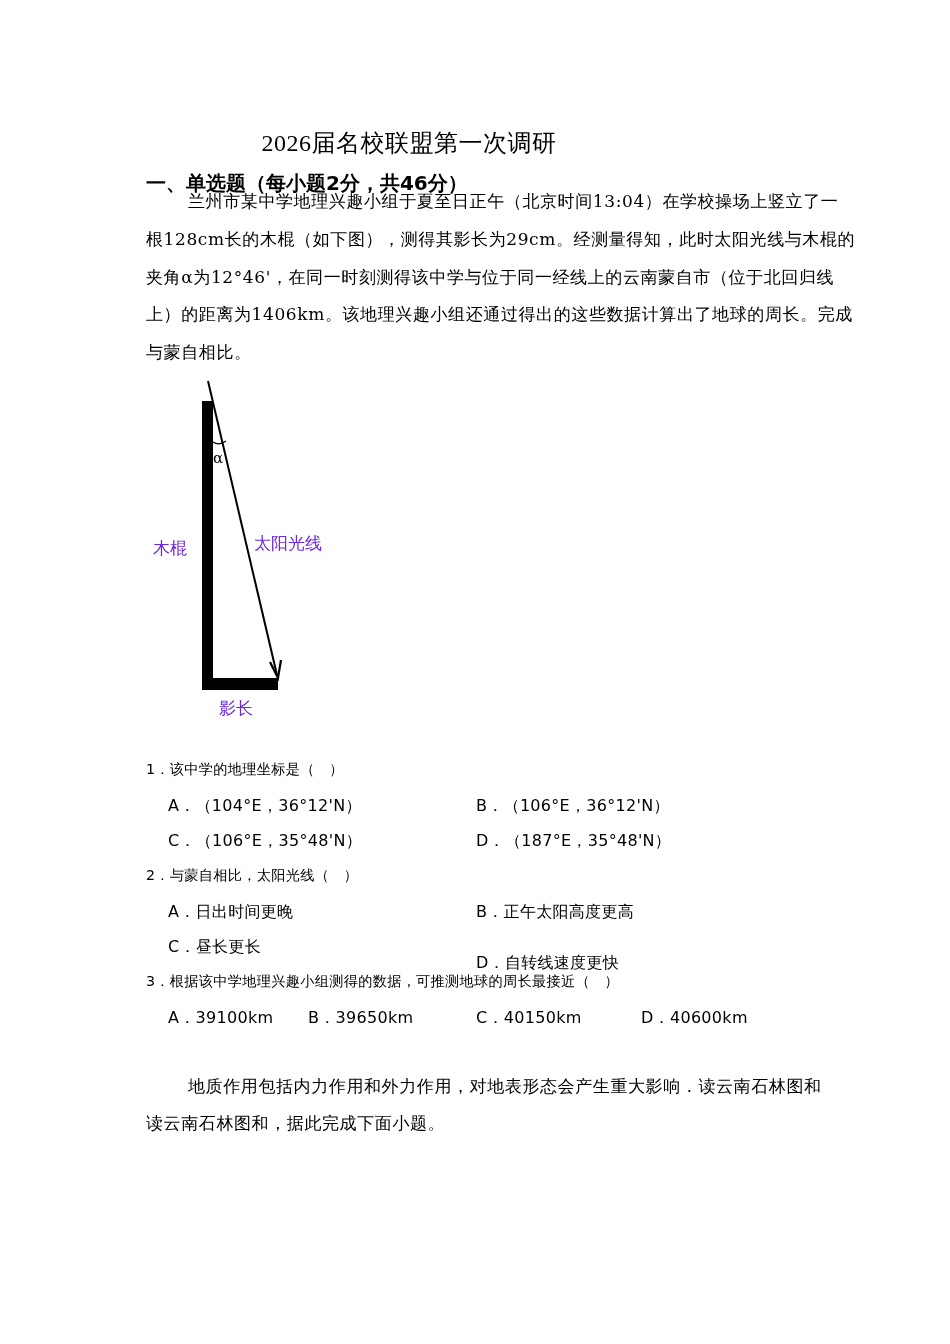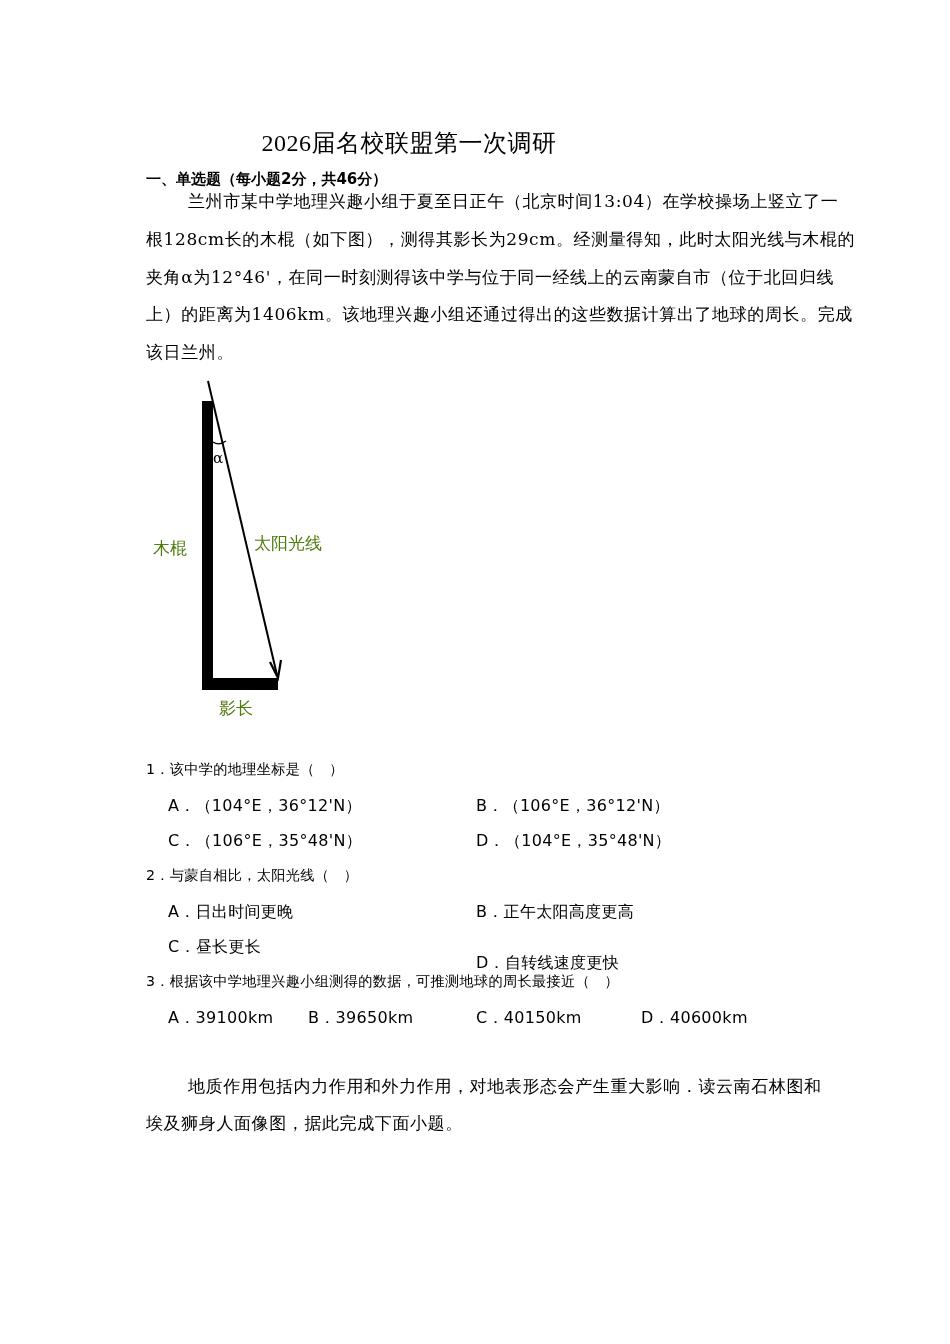--- a/index.html
+++ b/index.html
@@ -8,46 +8,46 @@
     font-family: "DejaVu Serif", "Liberation Serif", serif;
     color: #000;
   }
   .abs { position: absolute; white-space: nowrap; }
   .title {
     left: 0; width: 818px; top: 127px; text-align: center;
     font-size: 24px; letter-spacing: 0.5px;
     font-family: "Liberation Serif", "DejaVu Serif", serif;
   }
   .section {
-    left: 146px; top: 170px; font-size: 15px; font-weight: bold;
+    left: 146px; top: 170px; font-size: 20px; font-weight: bold;
     font-family: "DejaVu Sans", sans-serif;
   }
   .para {
     font-size: 17px; line-height: 37.5px;
     font-family: "DejaVu Serif", "Liberation Serif", serif;
     letter-spacing: 0.6px;
   }
   .q { font-size: 14.2px; font-family: "DejaVu Sans", sans-serif; letter-spacing: 0.3px; }
   .opt { font-size: 16px; font-family: "DejaVu Sans", sans-serif; letter-spacing: 0.3px; }
-  .lbl { font-size: 17px; font-family: "DejaVu Sans", sans-serif; color: #4d7c0f; }
+  .lbl { font-size: 17px; font-family: "DejaVu Sans", sans-serif; color: #6d28d9; }
   svg.diagram { position: absolute; left: 140px; top: 370px; }
 </style>
 </head>
 <body>
 
 <div class="abs title">2026届名校联盟第一次调研</div>
 
 <div class="abs section">一、单选题（每小题2分，共46分）</div>
 
 <div>
   <div class="abs para" style="left:188px; top:183px;">兰州市某中学地理兴趣小组于夏至日正午（北京时间13:04）在学校操场上竖立了一</div>
   <div class="abs para" style="left:146px; top:221px;">根128cm长的木棍（如下图），测得其影长为29cm。经测量得知，此时太阳光线与木棍的</div>
   <div class="abs para" style="left:146px; top:259px;">夹角α为12°46'，在同一时刻测得该中学与位于同一经线上的云南蒙自市（位于北回归线</div>
   <div class="abs para" style="left:146px; top:296px;">上）的距离为1406km。该地理兴趣小组还通过得出的这些数据计算出了地球的周长。完成</div>
-  <div class="abs para" style="left:146px; top:334px;">该日兰州。</div>
+  <div class="abs para" style="left:146px; top:334px;">与蒙自相比。</div>
 </div>
 
 <svg class="diagram" width="220" height="360" viewBox="0 0 220 360">
   <defs>
     <marker id="arrowhead" markerWidth="10" markerHeight="12" refX="5" refY="10" orient="auto" markerUnits="userSpaceOnUse">
       <path d="M0,0 L5,10 L10,0" fill="none" stroke="#000" stroke-width="2"></path>
     </marker>
   </defs>
 
   <rect x="62" y="31" width="11" height="289" fill="#000"></rect>
@@ -71,21 +71,21 @@
   <div class="abs opt" style="left:168px; top:796px;">
     <span>A．</span><span>（104°E，36°12'N）</span>
   </div>
   <div class="abs opt" style="left:476px; top:796px;">
     <span>B．</span><span>（106°E，36°12'N）</span>
   </div>
   <div class="abs opt" style="left:168px; top:831px;">
     <span>C．</span><span>（106°E，35°48'N）</span>
   </div>
   <div class="abs opt" style="left:476px; top:831px;">
-    <span>D．</span><span>（104°E，35°48'N）</span>
+    <span>D．</span><span>（187°E，35°48'N）</span>
   </div>
 </div>
 
 <div>
   <div class="abs q" style="left:146px; top:866px;">
     <span>2．</span><span>与蒙自相比，太阳光线（　）</span>
   </div>
   <div class="abs opt" style="left:168px; top:902px;">
     <span>A．</span><span>日出时间更晚</span>
   </div>
@@ -113,14 +113,14 @@
   <div class="abs opt" style="left:476px; top:1008px;">
     <span>C．</span><span>40150km</span>
   </div>
   <div class="abs opt" style="left:641px; top:1008px;">
     <span>D．</span><span>40600km</span>
   </div>
 </div>
 
 <div>
   <div class="abs para" style="left:188px; top:1068px;">地质作用包括内力作用和外力作用，对地表形态会产生重大影响．读云南石林图和</div>
-  <div class="abs para" style="left:146px; top:1105px;">埃及狮身人面像图，据此完成下面小题。</div>
+  <div class="abs para" style="left:146px; top:1105px;">读云南石林图和，据此完成下面小题。</div>
 </div>
 
 </body></html>

